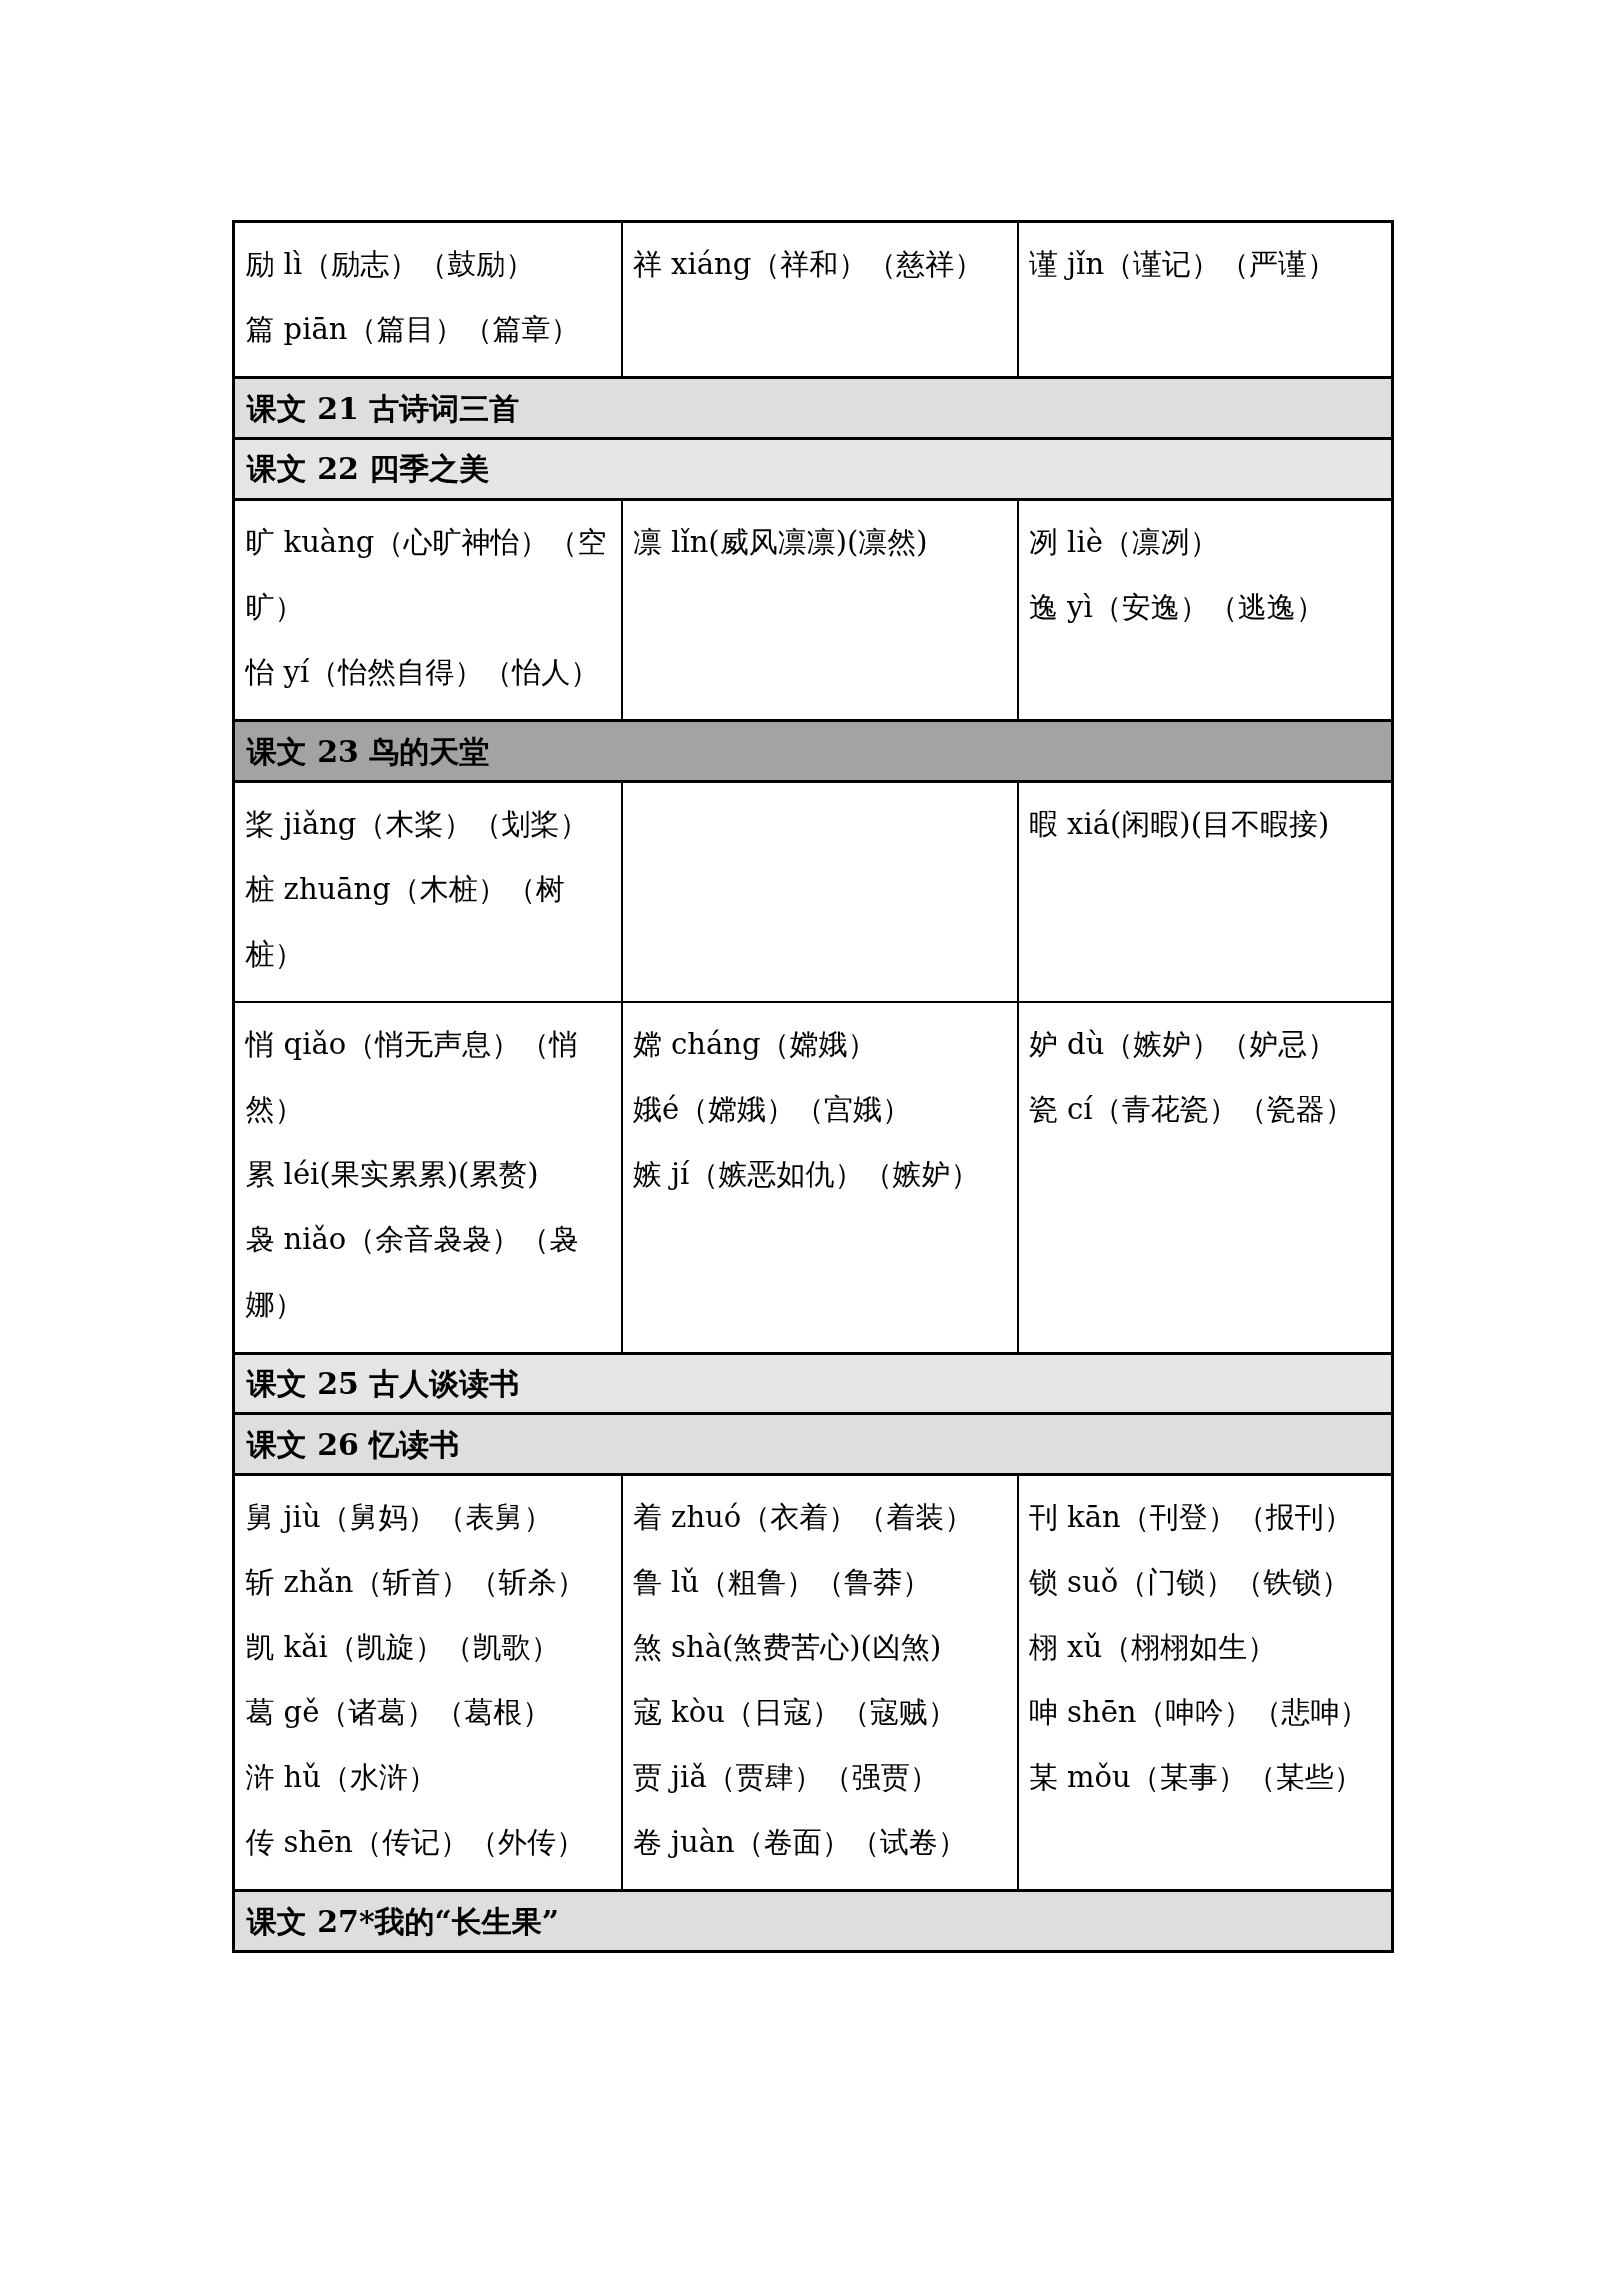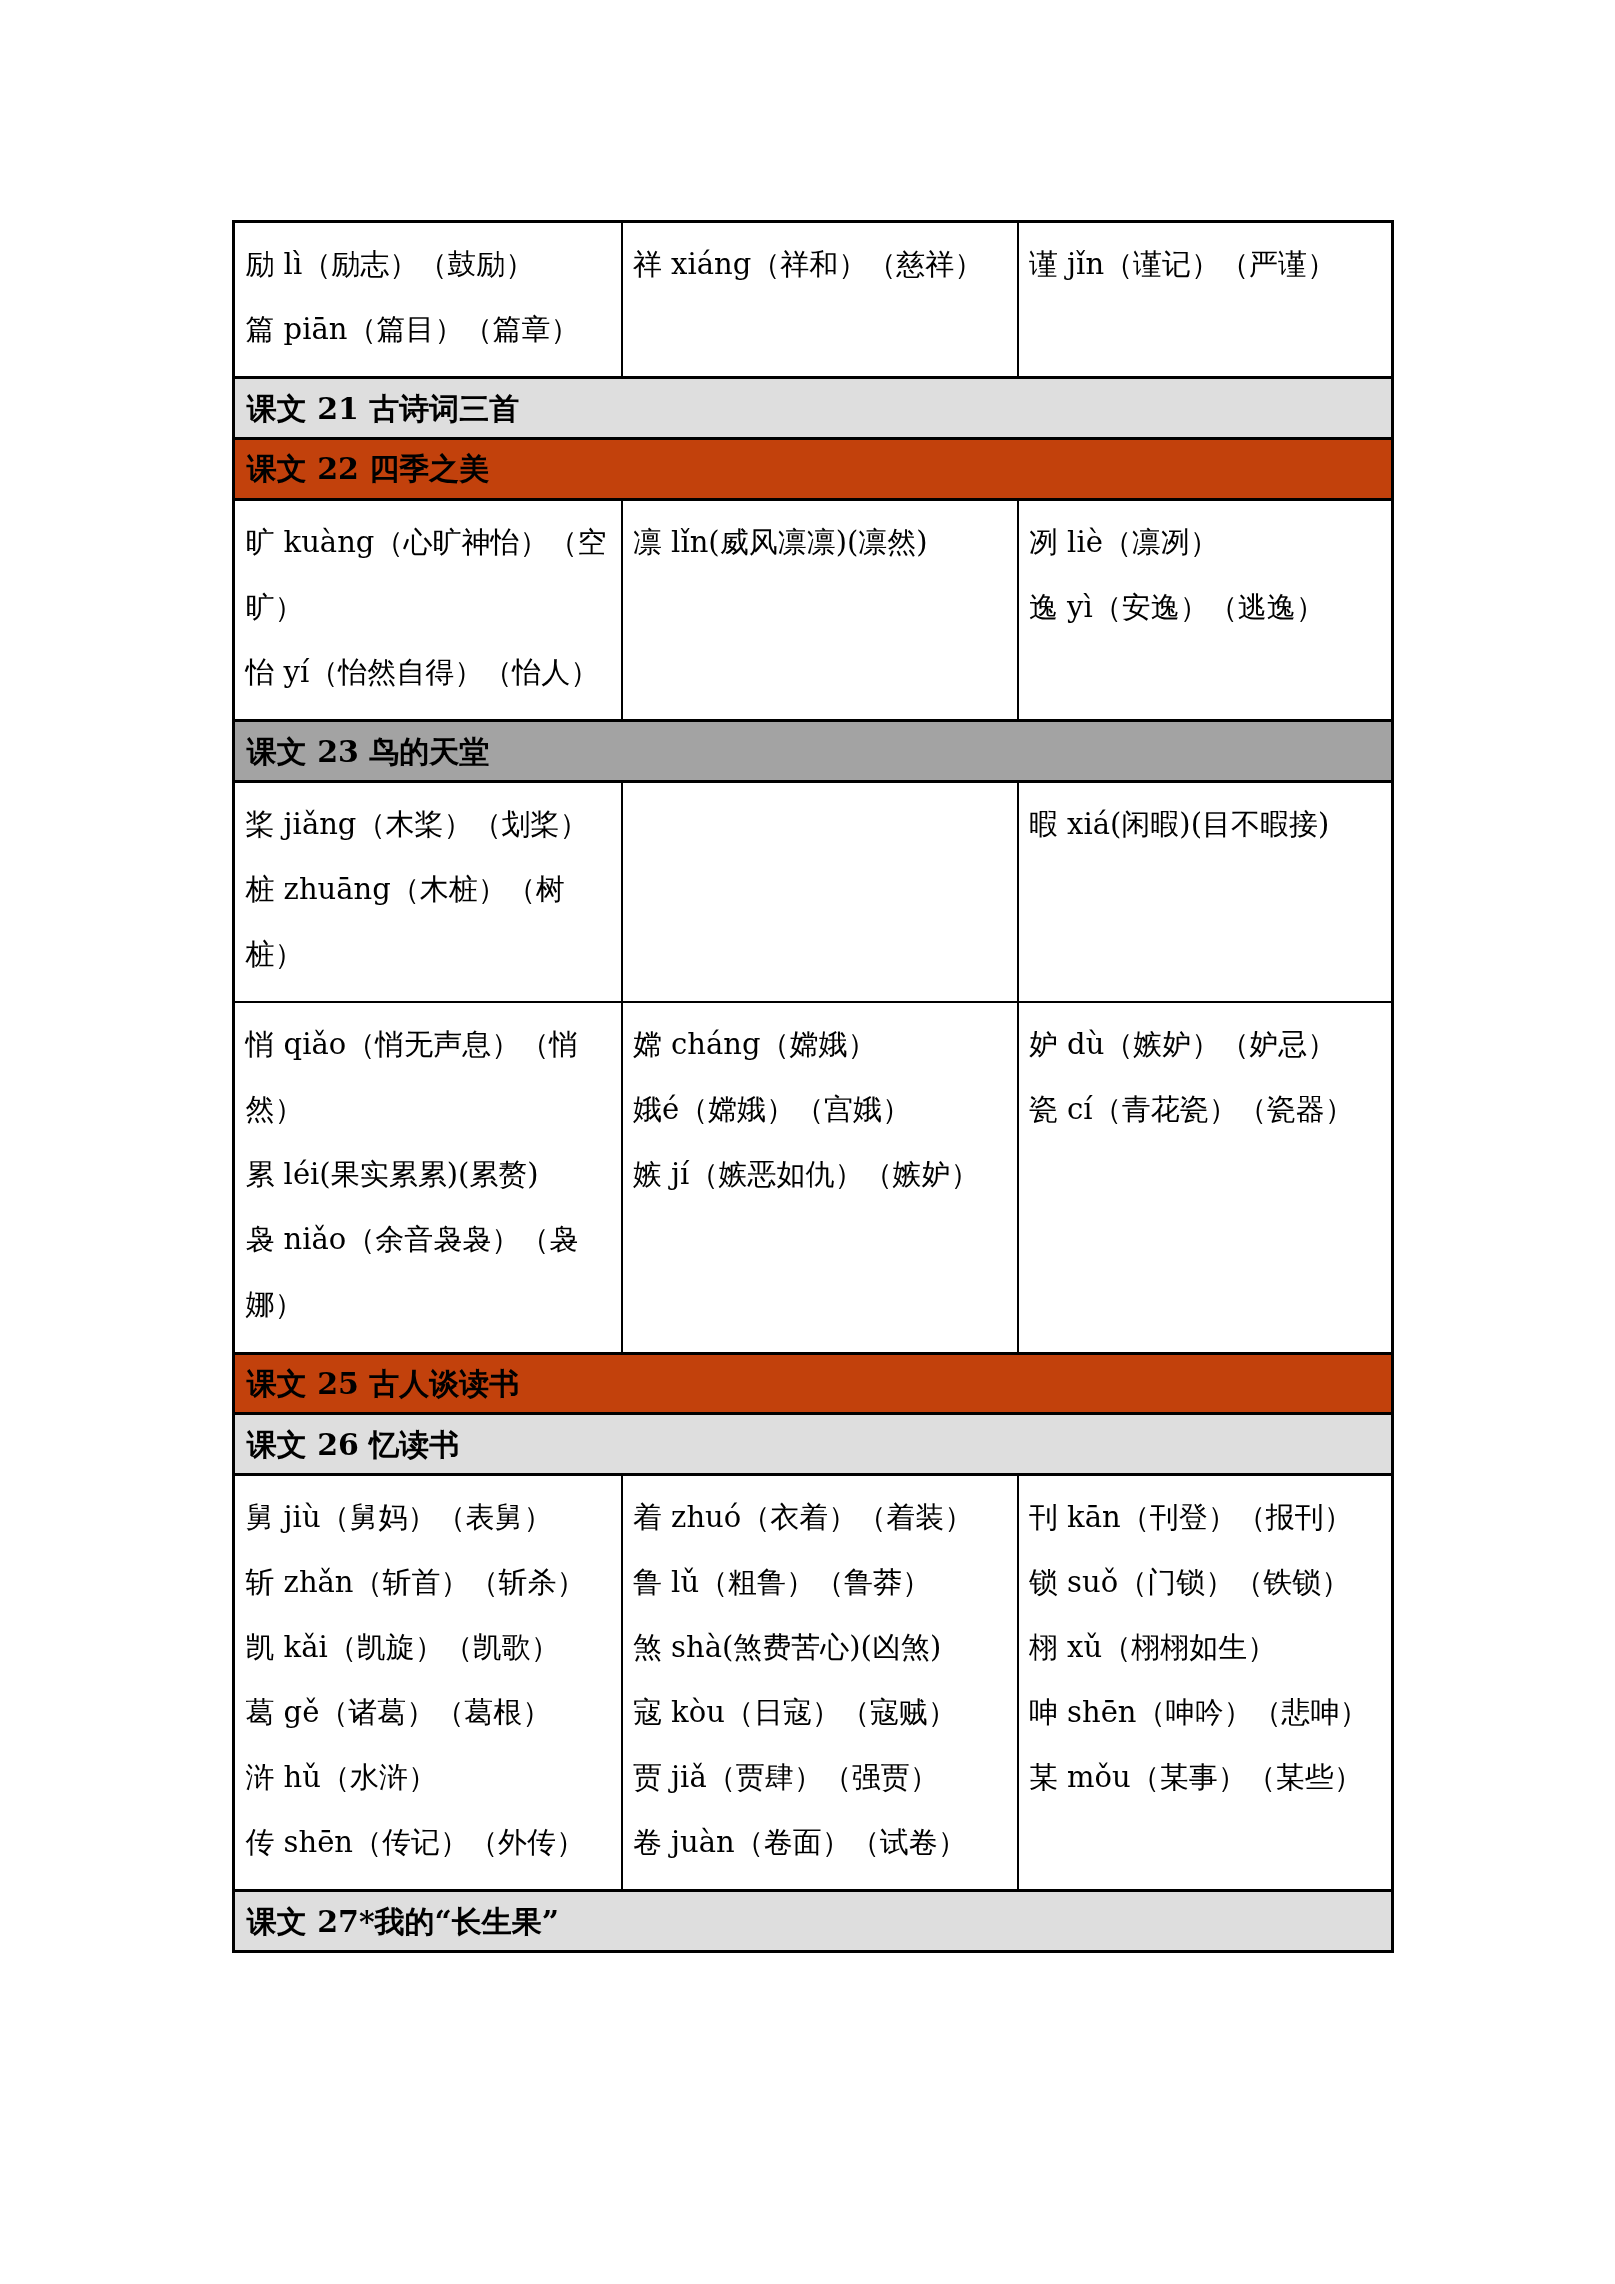--- a/index.html
+++ b/index.html
@@ -70,21 +70,21 @@
             <p>祥 xiáng（祥和）（慈祥）</p>
           </td>
           <td class="data-cell">
             <p>谨 jǐn（谨记）（严谨）</p>
           </td>
         </tr>
         <tr class="header-row">
           <td colspan="3" class="header-cell" style="background: rgb(222, 222, 222);">课文 21 古诗词三首</td>
         </tr>
         <tr class="header-row">
-          <td colspan="3" class="header-cell" style="background: #c2410c;">课文 22 四季之美</td>
+          <td colspan="3" class="header-cell" style="background: #e5e5e5;">课文 22 四季之美</td>
         </tr>
         <tr class="data-row">
           <td class="data-cell">
             <p>旷 kuàng（心旷神怡）（空旷）</p>
             <p>怡 yí（怡然自得）（怡人）</p>
           </td>
           <td class="data-cell">
             <p>凛 lǐn(威风凛凛)(凛然)</p>
           </td>
           <td class="data-cell">
@@ -115,21 +115,21 @@
             <p>嫦 cháng（嫦娥）</p>
             <p>娥é（嫦娥）（宫娥）</p>
             <p>嫉 jí（嫉恶如仇）（嫉妒）</p>
           </td>
           <td class="data-cell">
             <p>妒 dù（嫉妒）（妒忌）</p>
             <p>瓷 cí（青花瓷）（瓷器）</p>
           </td>
         </tr>
         <tr class="header-row">
-          <td colspan="3" class="header-cell" style="background: #c2410c;">课文 25 古人谈读书</td>
+          <td colspan="3" class="header-cell" style="background: #e5e5e5;">课文 25 古人谈读书</td>
         </tr>
         <tr class="header-row">
           <td colspan="3" class="header-cell" style="background: rgb(222, 222, 222);">课文 26 忆读书</td>
         </tr>
         <tr class="data-row">
           <td class="data-cell">
             <p>舅 jiù（舅妈）（表舅）</p>
             <p>斩 zhǎn（斩首）（斩杀）</p>
             <p>凯 kǎi（凯旋）（凯歌）</p>
             <p>葛 gě（诸葛）（葛根）</p>

